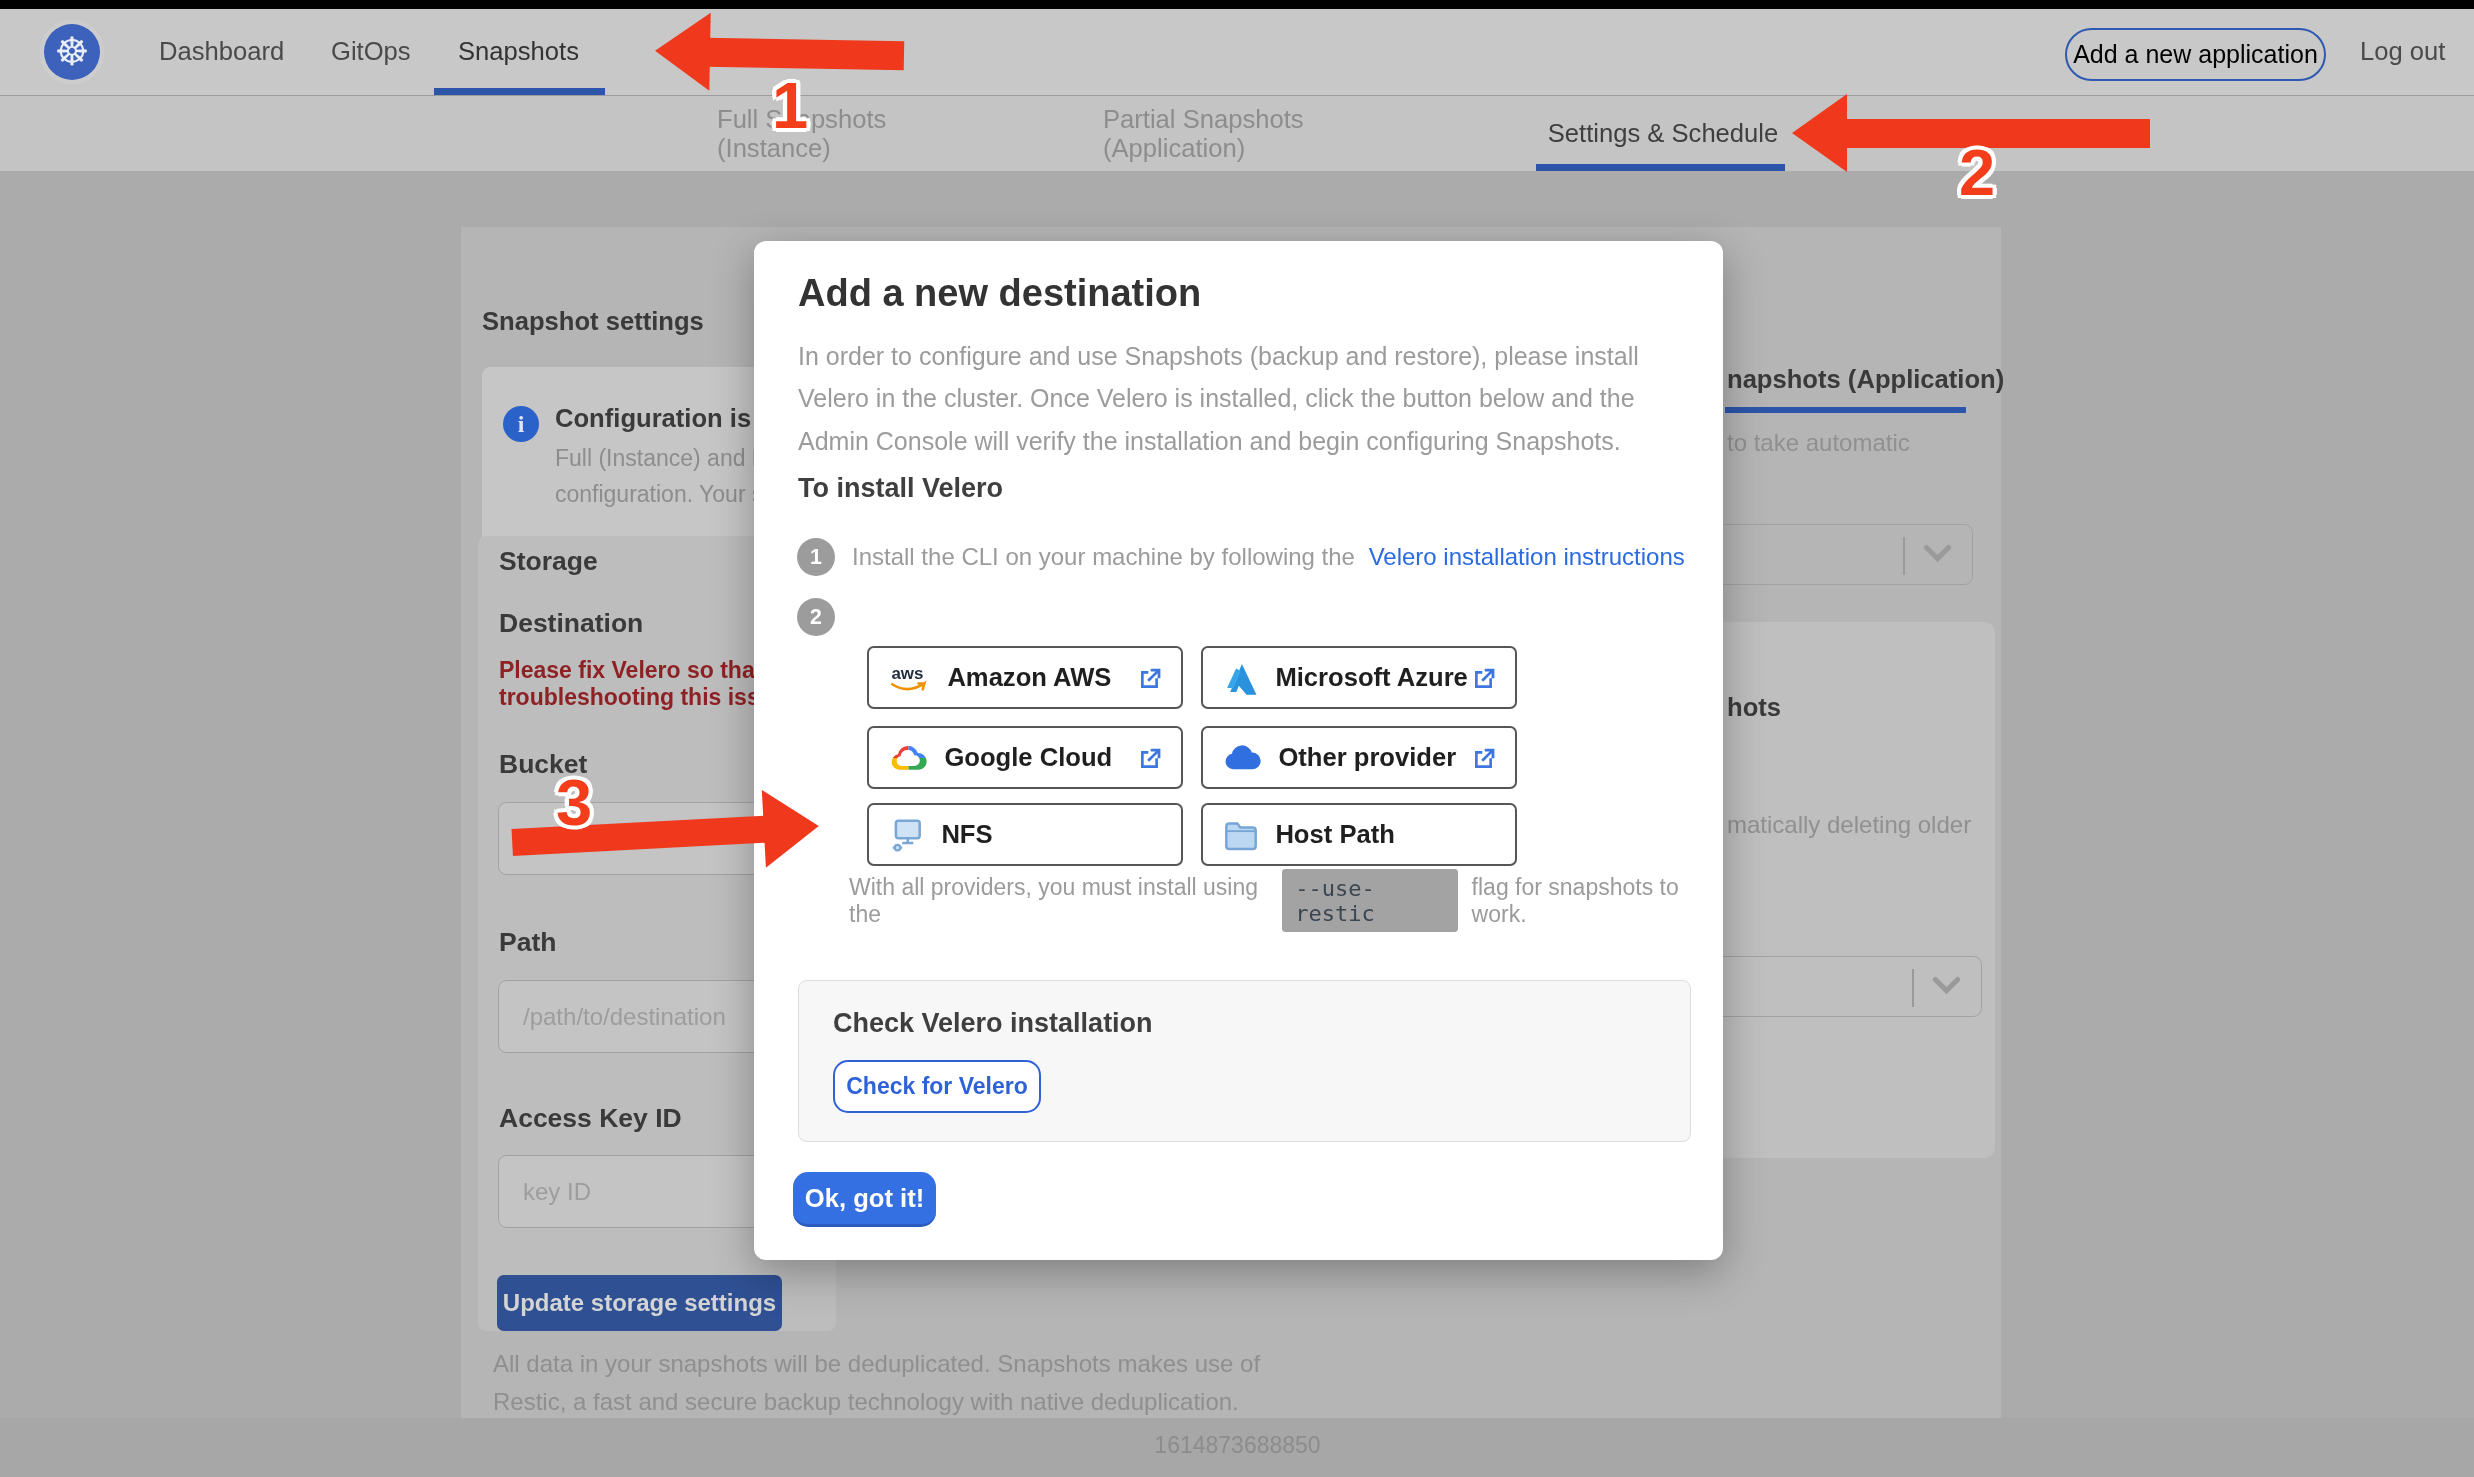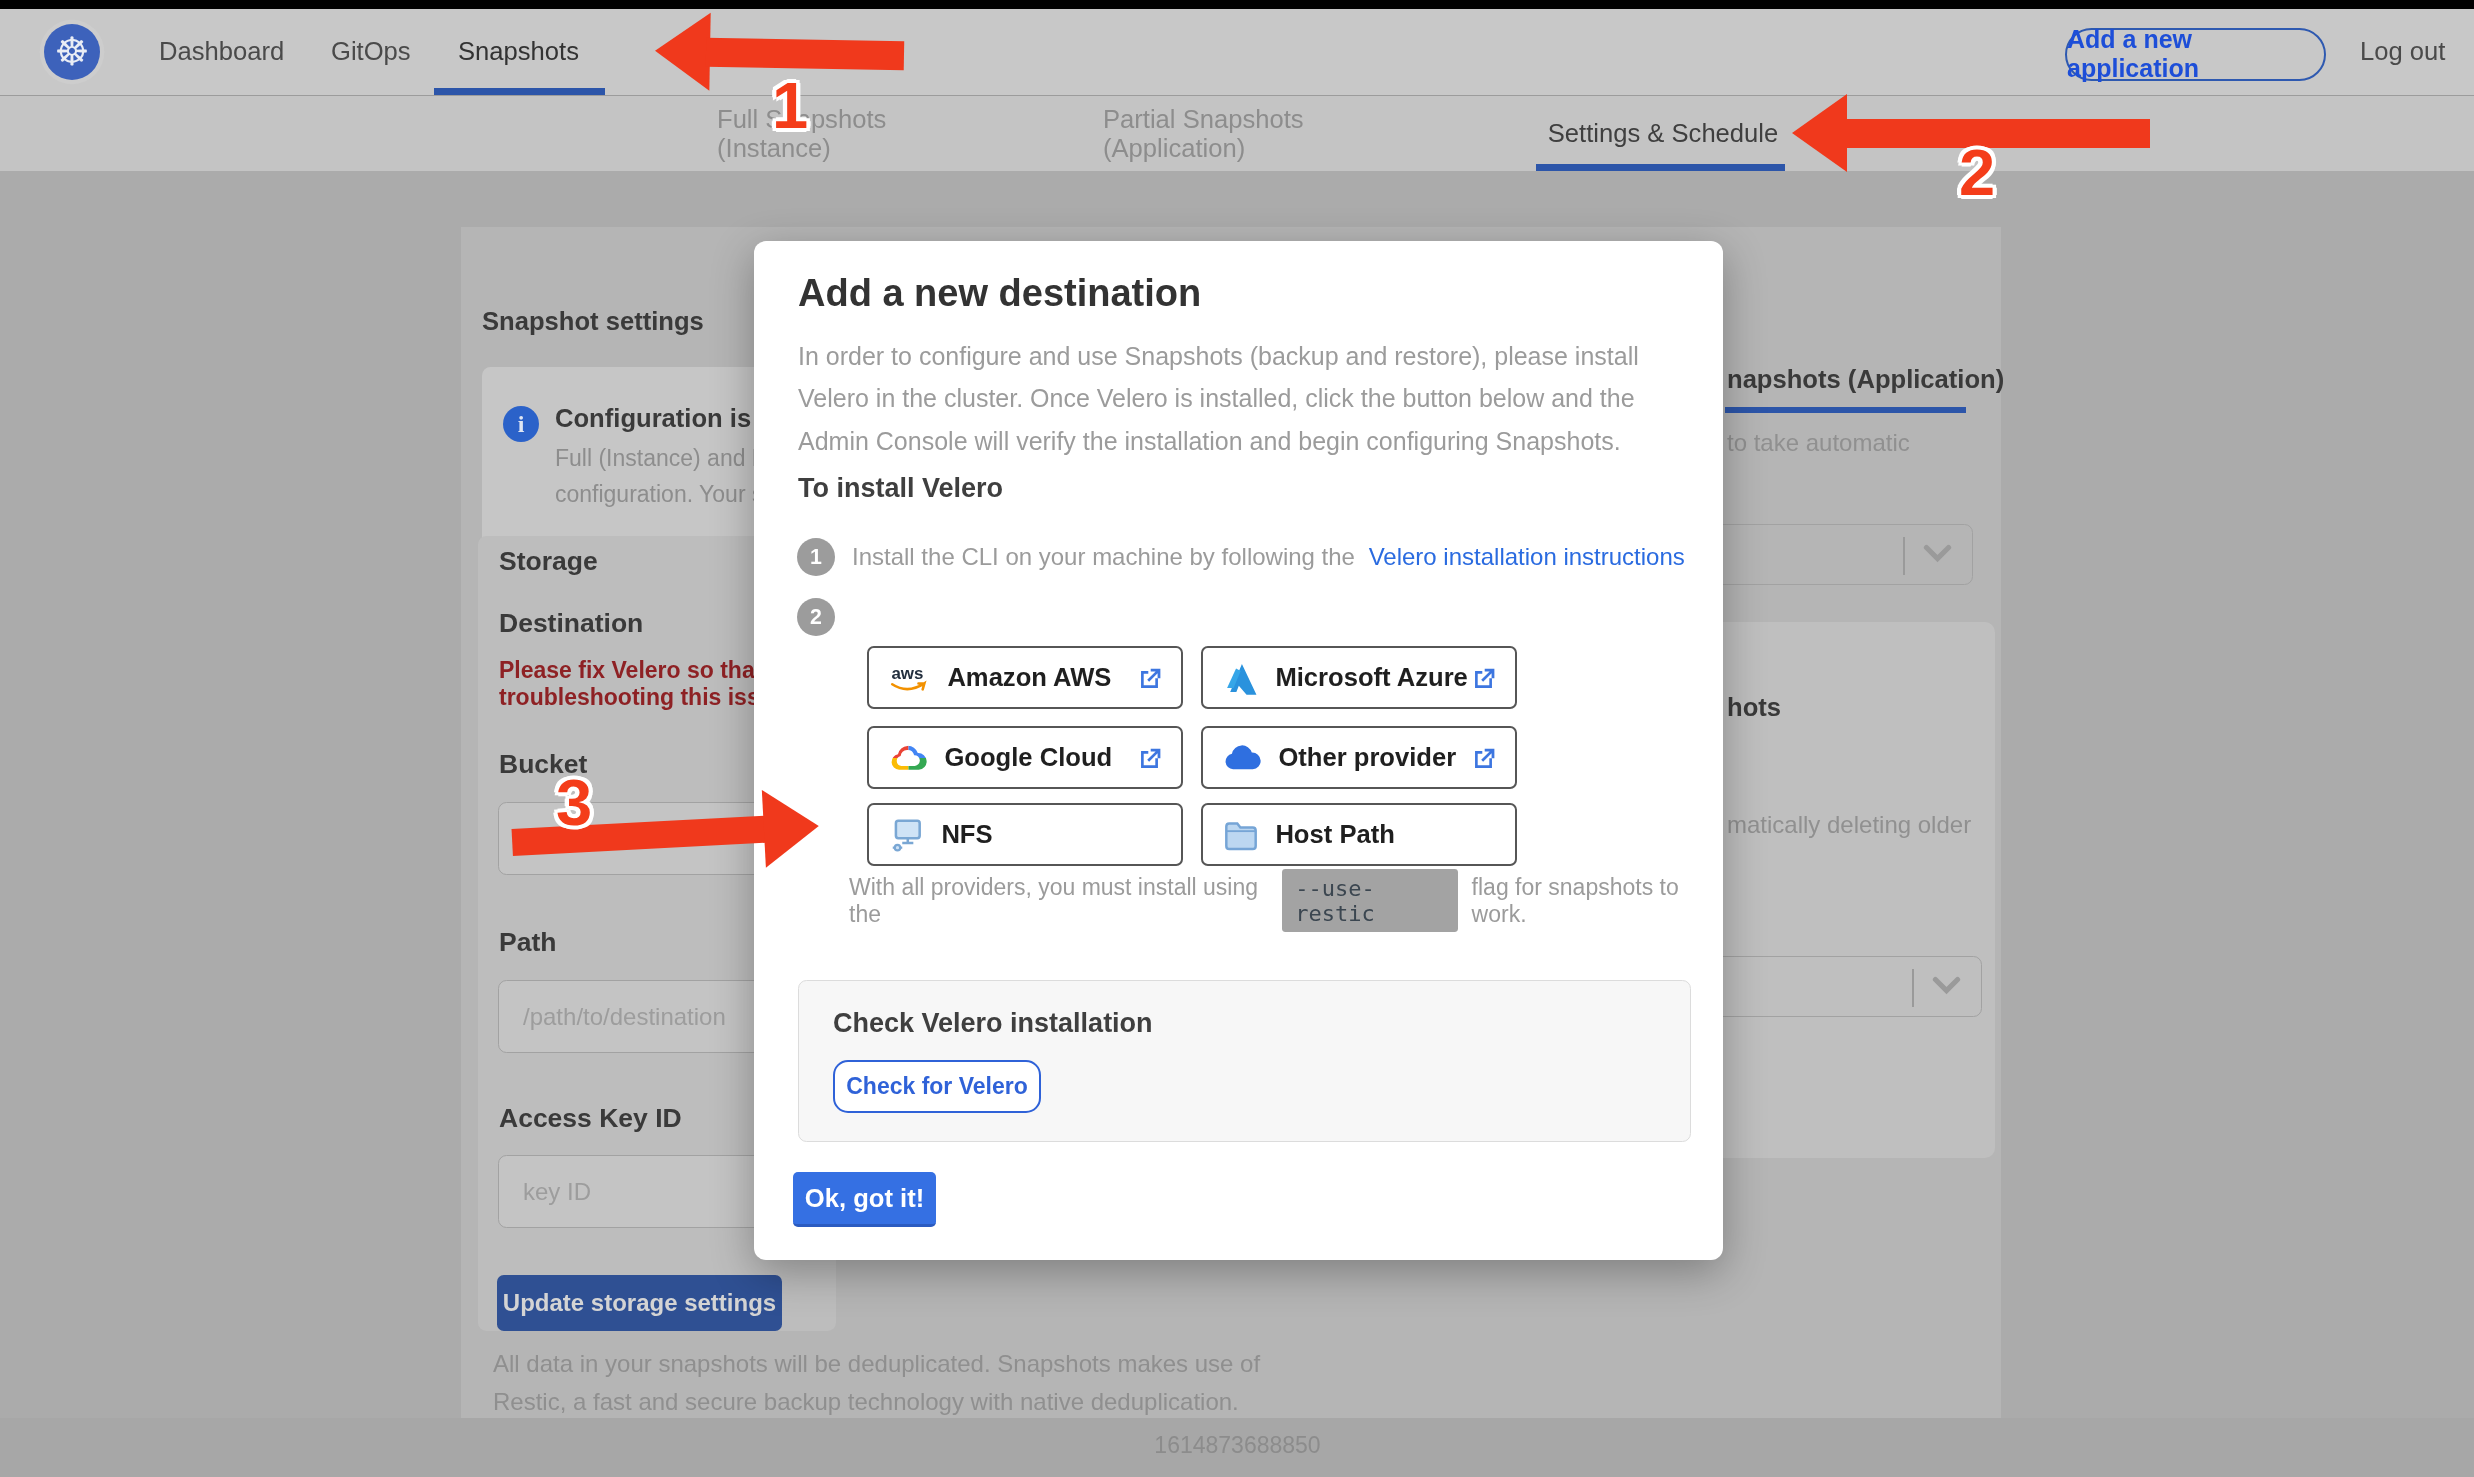--- a/index.html
+++ b/index.html
@@ -8,21 +8,21 @@
   #root { position:relative; width:2475px; height:1477px; background:#ababab; overflow:hidden; }
   .abs { position:absolute; }
 
   
   #blackstrip { left:0; top:0; width:2475px; height:8.5px; background:#000; z-index:6; }
   #topbar { left:0; top:8.5px; width:2475px; height:87px; background:#c8c8c8; border-bottom:1.7px solid #9c9c9c; z-index:6; }
   .nav-item { top:0; height:85px; display:flex; align-items:center; font-size:25.6px; color:#4a4a4a; cursor:pointer; }
   .nav-item.active { color:#333; }
   #logo { left:44px; top:15.4px; width:56px; height:56px; border-radius:50%; background:#3d62bb; box-shadow:0 0 0 4.3px #cdcdcd; display:flex; align-items:center; justify-content:center; color:#e9edf5; font-size:39px; }
   #nav-underline { left:434px; bottom:0; width:171px; height:6.8px; background:#2c55a9; }
-  #add-app { left:2065px; top:19px; width:261px; height:53px; border:2.6px solid #2e59b0; border-radius:29px; color:#1d4ed8; font-weight:bold; font-size:25px; display:flex; align-items:center; justify-content:center; cursor:pointer; }
+  #add-app { left:2065px; top:19px; width:261px; height:53px; border:2.6px solid #2e59b0; border-radius:29px; color:#000000; font-weight:normal; font-size:25px; display:flex; align-items:center; justify-content:center; cursor:pointer; }
   #logout { left:2360px; }
 
   #subnav { left:0; top:96px; width:2475px; height:75px; background:#c4c4c4; z-index:5; }
   .subtab { top:0; height:75px; display:flex; align-items:center; justify-content:center; font-size:25.6px; color:#8d8d8d; cursor:pointer; }
   .subtab.active { color:#3f3f3f; }
   #subtab-underline { left:1536px; top:68px; width:249px; height:6.8px; background:#2c55a9; }
 
   #banner { left:0; top:171px; width:2475px; height:56px; background:#b3a28e; display:flex; align-items:center; justify-content:center; gap:22px; z-index:5; }
   #banner .txt { font-size:25px; color:#a35f2c; }
 
@@ -67,21 +67,21 @@
   .step-link { margin-left:13.7px; font-size:24px; color:#2a6be0; cursor:pointer; }
   .provider { width:316px; height:63px; background:#fff; border:2.6px solid #565656; border-radius:6.8px; display:flex; align-items:center; padding-left:19px; cursor:pointer; }
   .provider .plabel { margin-left:15.4px; font-size:25.6px; font-weight:bold; color:#1f1f1f; }
   .provider .ext { position:absolute; right:17px; top:17px; }
   #note-row { left:95px; top:638px; height:43px; display:flex; align-items:center; }
   #note-row .n { font-size:23px; color:#9b9b9b; }
   #note-chip { margin:0 13.7px; background:#a3a3a3; color:#3b4650; font-family:"DejaVu Sans Mono", monospace; font-size:22px; padding:6.8px 13.7px; border-radius:3.4px; }
   #check-panel { left:44px; top:739px; width:893px; height:162px; background:#f7f7f7; border:1.7px solid #dcdcdc; border-radius:8.5px; }
   #check-heading { left:34px; top:27px; font-size:27px; font-weight:bold; color:#3f3f3f; }
   #check-btn { left:34px; top:79px; width:208px; height:53px; background:#fff; border:2.6px solid #2f62d8; border-radius:15px; color:#2f62d8; font-weight:bold; font-size:23px; display:flex; align-items:center; justify-content:center; cursor:pointer; }
-  #ok-btn { left:39px; top:931px; width:143px; height:55px; background:#3570e3; border-bottom:3.4px solid #2b5bc0; border-radius:5px; color:#fff; font-weight:bold; font-size:25.6px; display:flex; align-items:center; justify-content:center; cursor:pointer; }
+  #ok-btn { left:39px; top:931px; width:143px; height:55px; background:#3570e3; border-bottom:3.4px solid #2b5bc0; border-radius:15px; color:#fff; font-weight:bold; font-size:25.6px; display:flex; align-items:center; justify-content:center; cursor:pointer; }
 
   
   .arrow { z-index:20; }
   .arrow .body { position:absolute; background:#f0391c; }
   .arrow .head-l { position:absolute; width:0; height:0; border-top:39px solid transparent; border-bottom:39px solid transparent; border-right:55px solid #f0391c; }
   .arrow .head-r { position:absolute; width:0; height:0; border-top:39px solid transparent; border-bottom:39px solid transparent; border-left:55px solid #f0391c; }
   .num-label { position:absolute; z-index:21; font-size:65px; font-weight:bold; color:#f43d1a;
     text-shadow:-4.3px 0 0 #fff,4.3px 0 0 #fff,0 -4.3px 0 #fff,0 4.3px 0 #fff,-3.4px -3.4px 0 #fff,3.4px -3.4px 0 #fff,-3.4px 3.4px 0 #fff,3.4px 3.4px 0 #fff; }
 </style>
 </head>

